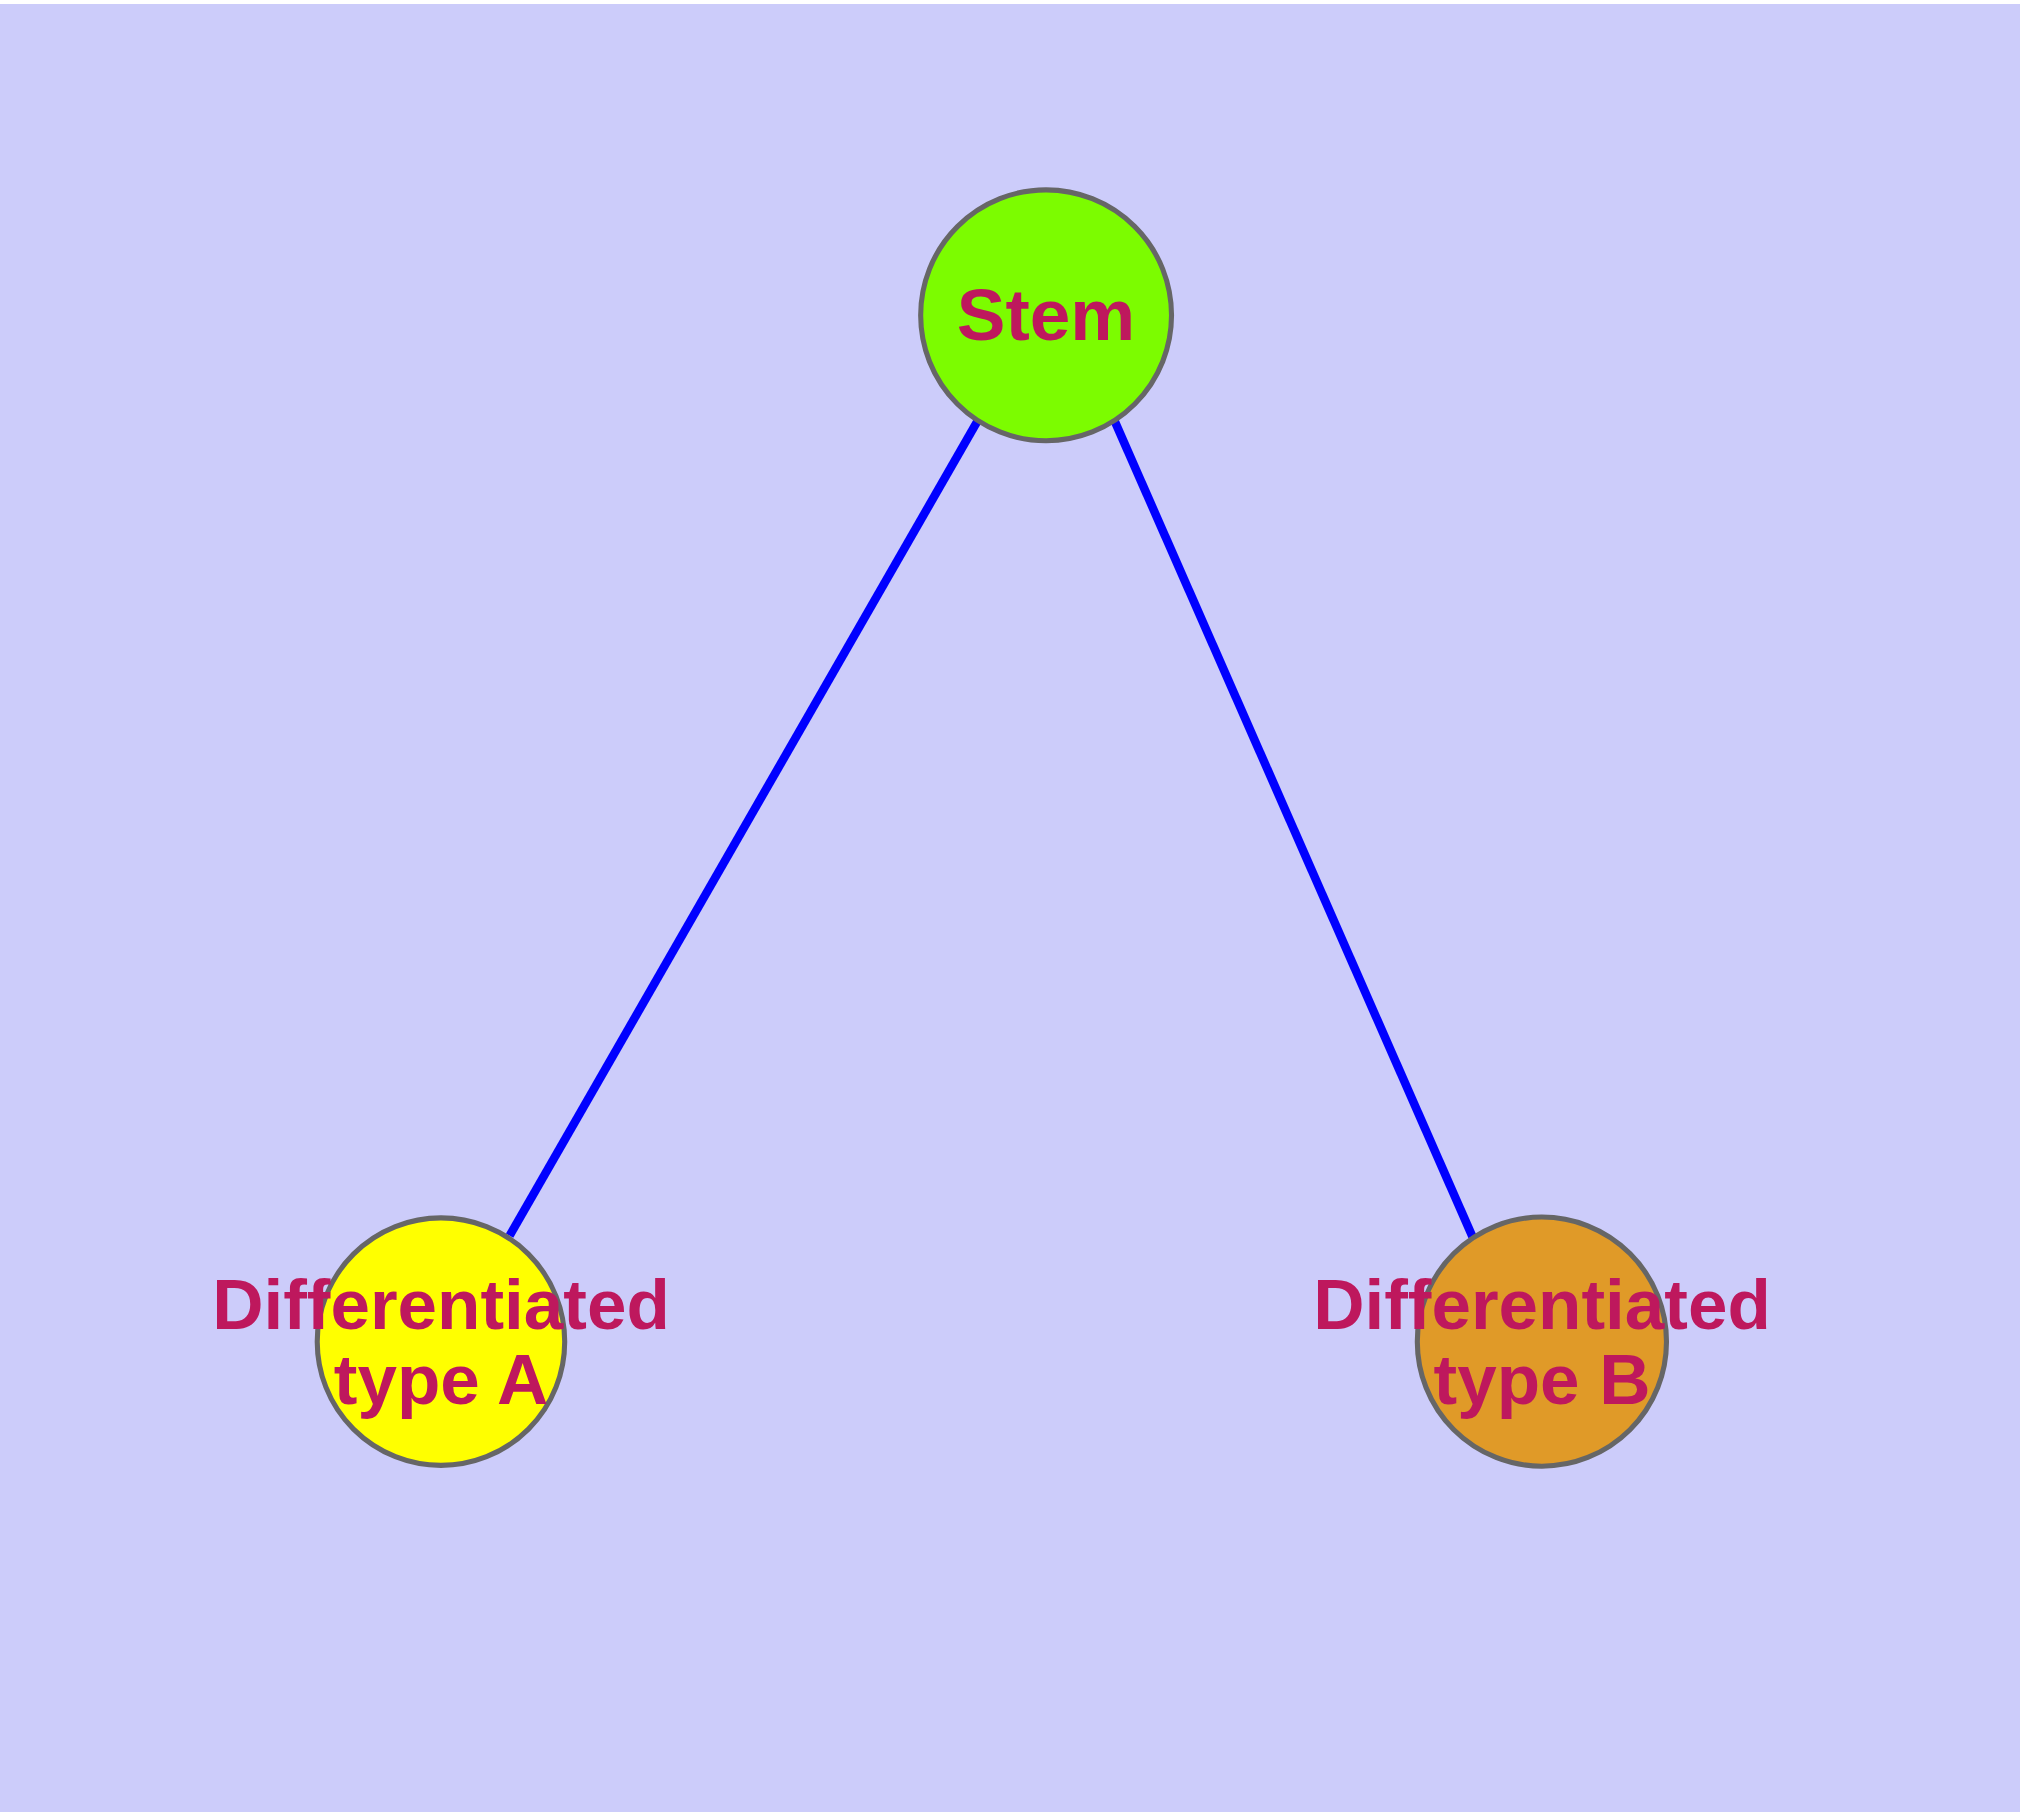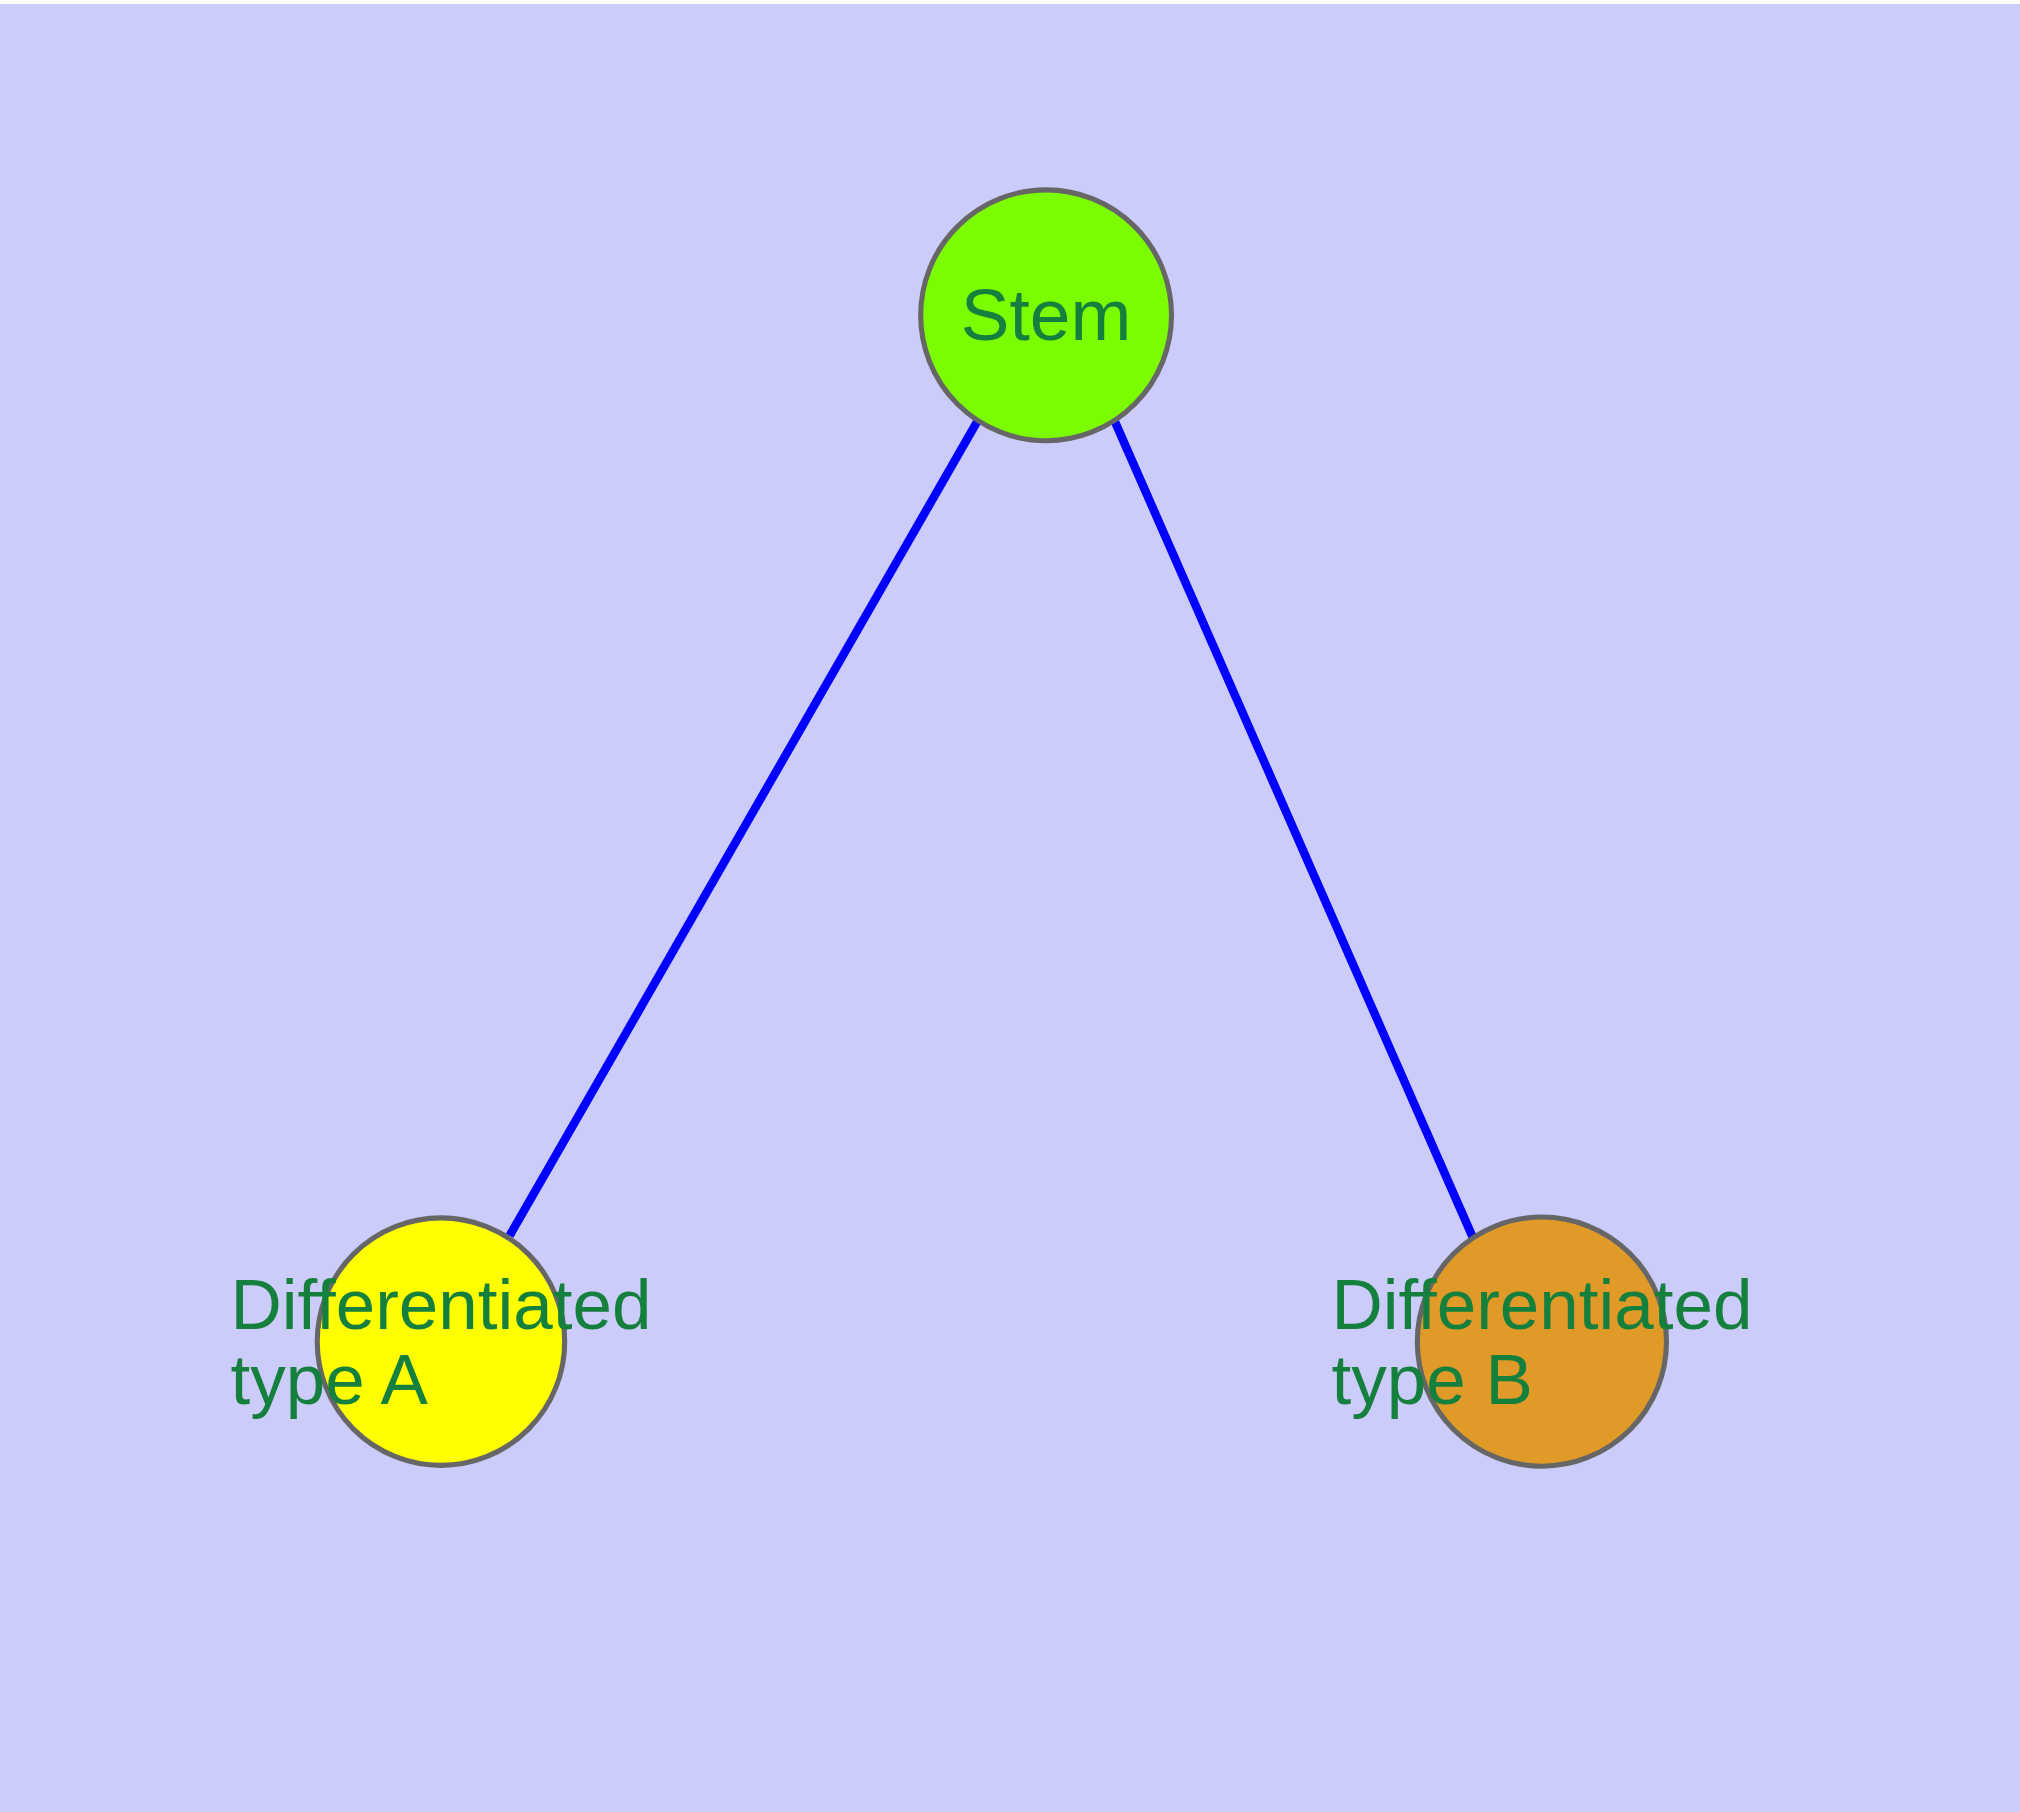--- a/index.html
+++ b/index.html
@@ -25,23 +25,23 @@
   }
   #graph-svg {
     position: absolute;
     left: 0;
     top: 0;
     width: 2021px;
     height: 1812px;
   }
   .node-label {
     position: absolute;
-    text-align: left;
-    color: #15803d;
-    font-weight: normal;
+    text-align: center;
+    color: #be185d;
+    font-weight: bold;
     line-height: 1.06;
     white-space: pre;
     pointer-events: none;
     transform: translate(-50%, -50%);
   }
   .node-label.root {
     font-size: 73px;
   }
   .node-label.leaf {
     font-size: 71px;

